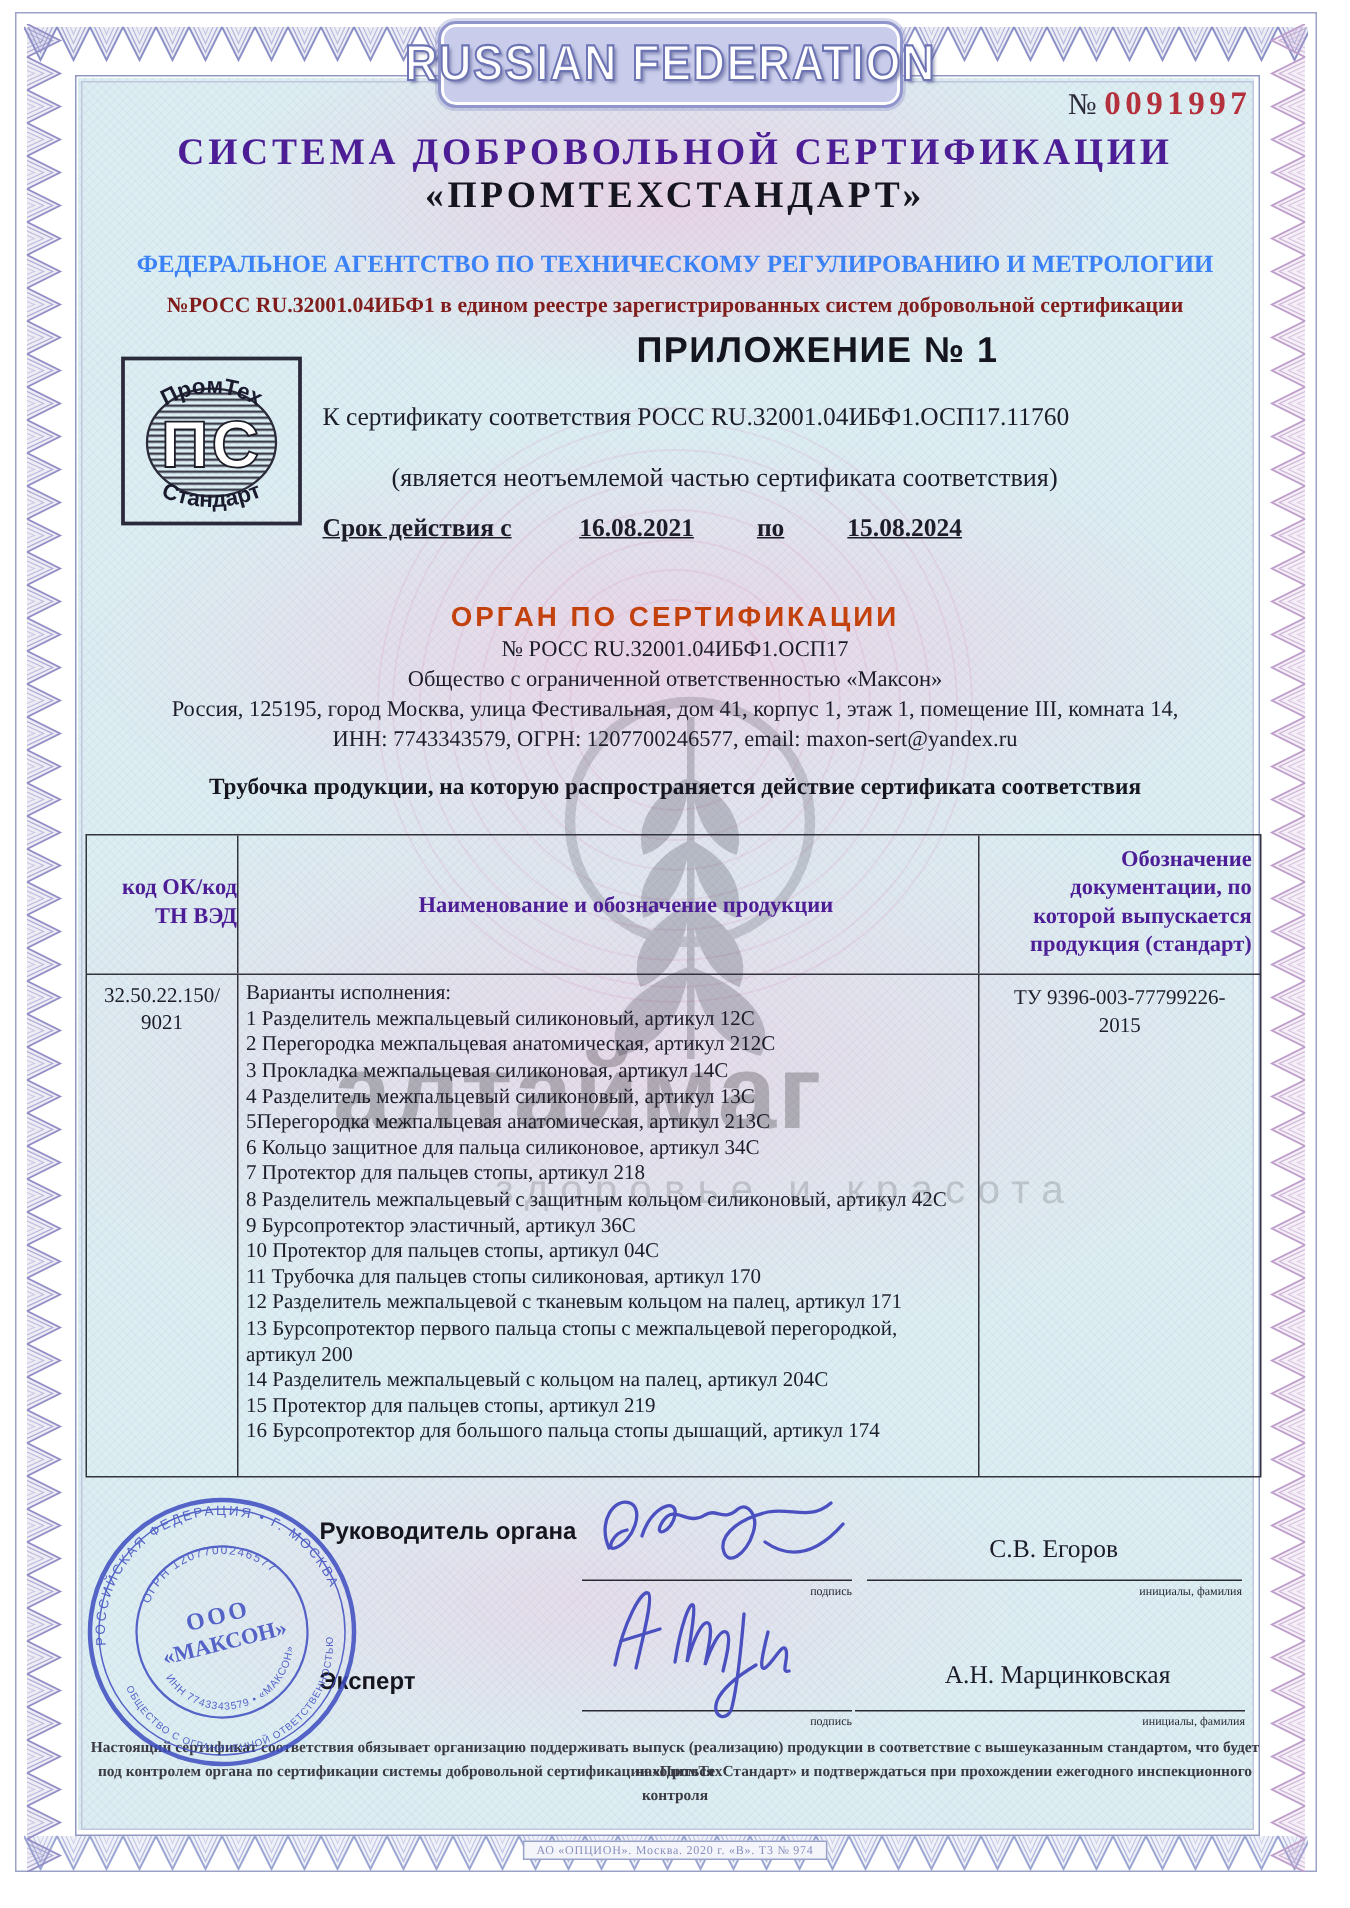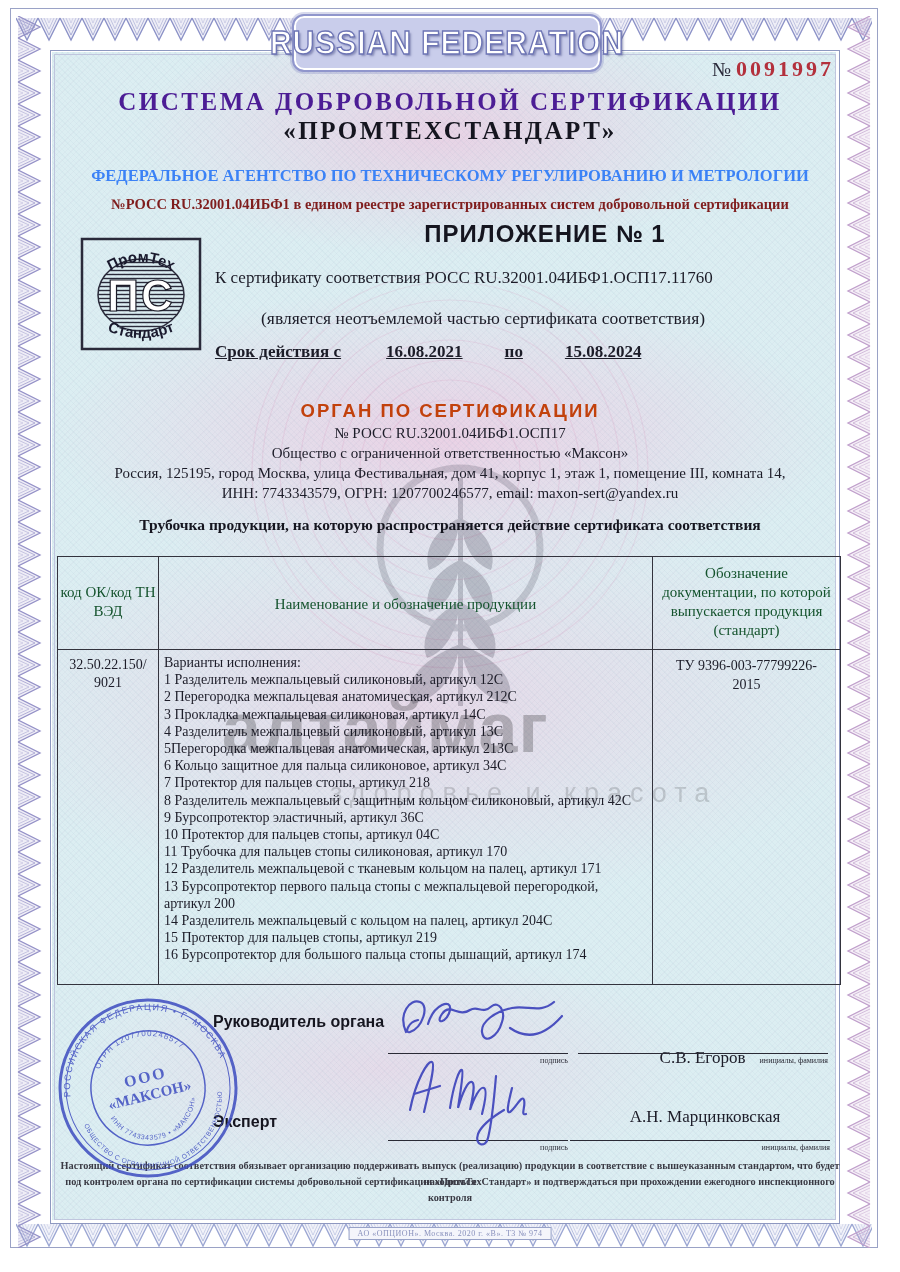--- a/index.html
+++ b/index.html
@@ -60,21 +60,21 @@
   .org-a{top:465px;font-size:15px;}
   .org-r{top:485px;font-size:15px;}
   .prod-h{top:516px;font-size:15.5px;font-weight:bold;color:#15151f;}
   
   .tbl{left:57px;top:556px;width:784px;height:429px;border:1.5px solid #33333d;box-sizing:border-box;z-index:5;display:flex;flex-direction:column;}
   .tbl .hrow{height:92px;display:flex;border-bottom:1.2px solid #33333d;}
   .tbl .brow{flex:1;display:flex;}
   .c1{width:101px;border-right:1.2px solid #33333d;box-sizing:border-box;}
   .c2{width:494px;border-right:1.2px solid #33333d;box-sizing:border-box;}
   .c3{flex:1;}
-  .hc{font-weight:normal;font-size:15px;line-height:19px;text-align:center;color:#14532d;}
+  .hc{font-weight:bold;font-size:15px;line-height:19px;text-align:right;color:#4c1d95;}
   .hc1{padding-top:26px;}
   .hc2{padding-top:38px;}
   .hc2 div{max-width:300px;margin:0 auto;}
   .hc3{padding-top:7px;}
   .hc3 div{max-width:176px;margin:0 auto;}
   .bc1{font-size:14px;text-align:center;padding-top:6px;line-height:18px;}
   .bc2{font-size:14px;line-height:17.2px;padding:4px 16px 0 5px;}
   .bc3{font-size:14px;text-align:center;padding-top:6px;line-height:19px;}
   
   .wm-brand{
@@ -282,21 +282,21 @@
 <div class="abs sig-label" style="left:213px;top:1013px">Руководитель органа</div>
 <svg class="abs sig-svg" style="left:392px;top:988px" width="178" height="68" viewBox="0 0 178 68">
   <g fill="none" stroke="#4a50bf" stroke-width="2.2" stroke-linecap="round">
     <path d="M14,44 C6,26 18,10 28,14 C38,18 30,40 18,44 C12,46 16,34 26,32"></path>
     <path d="M36,36 C42,16 60,10 58,22 C56,34 42,38 50,26 C58,14 66,30 78,22 C86,17 90,27 100,18 C106,13 114,22 110,34 C106,48 92,58 90,44 C89,34 102,24 120,20 C136,17 148,26 162,14"></path>
     <path d="M118,40 C138,54 156,44 170,28"></path>
   </g>
 </svg>
 <div class="abs sig-line" style="left:388px;top:1053px;width:180px"></div>
 <div class="abs sig-cap" style="left:388px;top:1056px;width:180px">подпись</div>
-<div class="abs sig-name" style="left:585px;top:1048px;width:235px">С.В. Егоров</div>
+<div class="abs sig-name" style="left:585px;top:1023px;width:235px">С.В. Егоров</div>
 <div class="abs sig-line" style="left:578px;top:1053px;width:250px"></div>
 <div class="abs sig-cap" style="left:578px;top:1056px;width:250px">инициалы, фамилия</div>
 
 <div class="abs sig-label" style="left:213px;top:1113px">Эксперт</div>
 <svg class="abs sig-svg" style="left:398px;top:1048px" width="155" height="102" viewBox="0 0 155 102">
   <g fill="none" stroke="#4a50bf" stroke-width="2.2" stroke-linecap="round">
     <path d="M12,62 C18,32 30,12 34,14 C38,16 30,46 26,64"></path>
     <path d="M16,46 L42,38"></path>
     <path d="M52,60 C56,34 62,20 64,22 C66,24 62,46 60,60 C64,46 70,32 74,34 C78,36 74,52 72,62 C76,50 82,38 86,40 C90,42 86,58 84,66"></path>
     <path d="M98,28 C96,52 94,74 90,90 C88,100 76,98 80,86 C84,76 96,68 106,62"></path>

